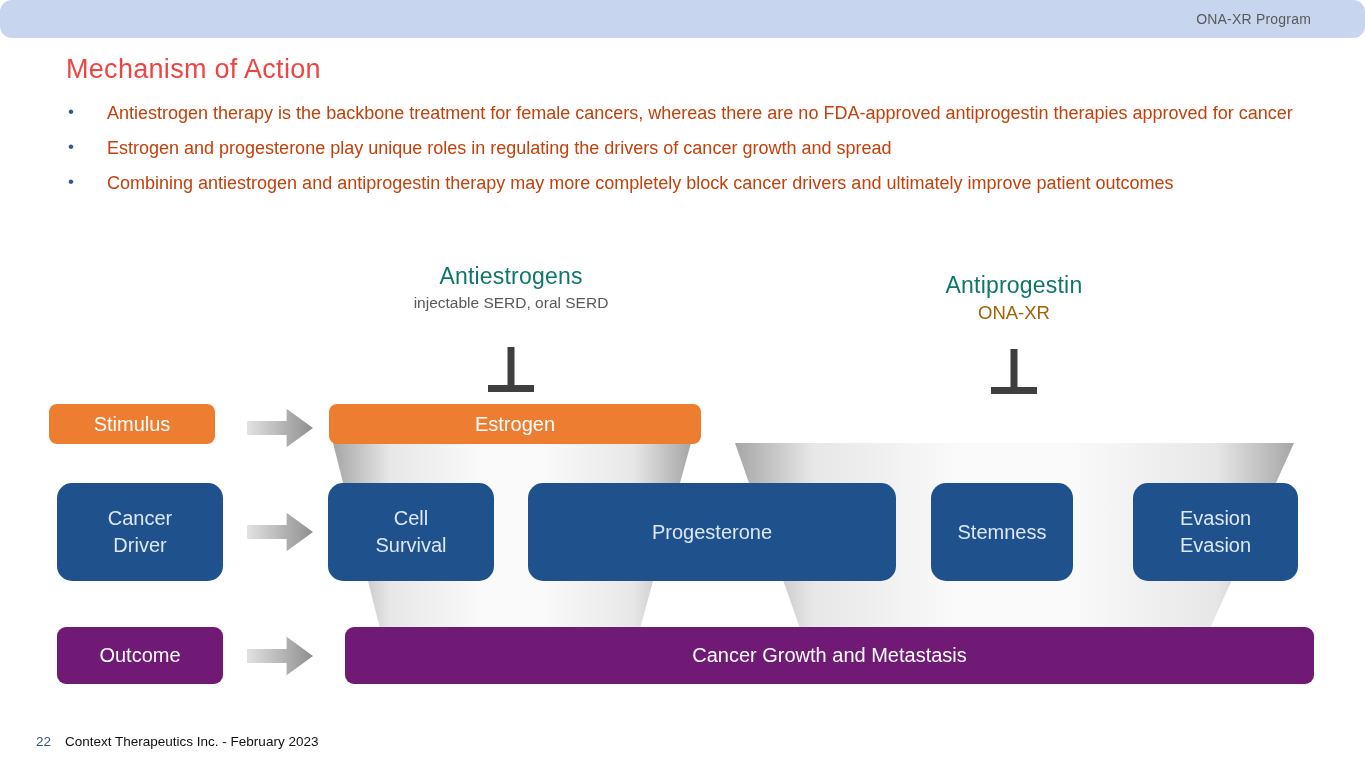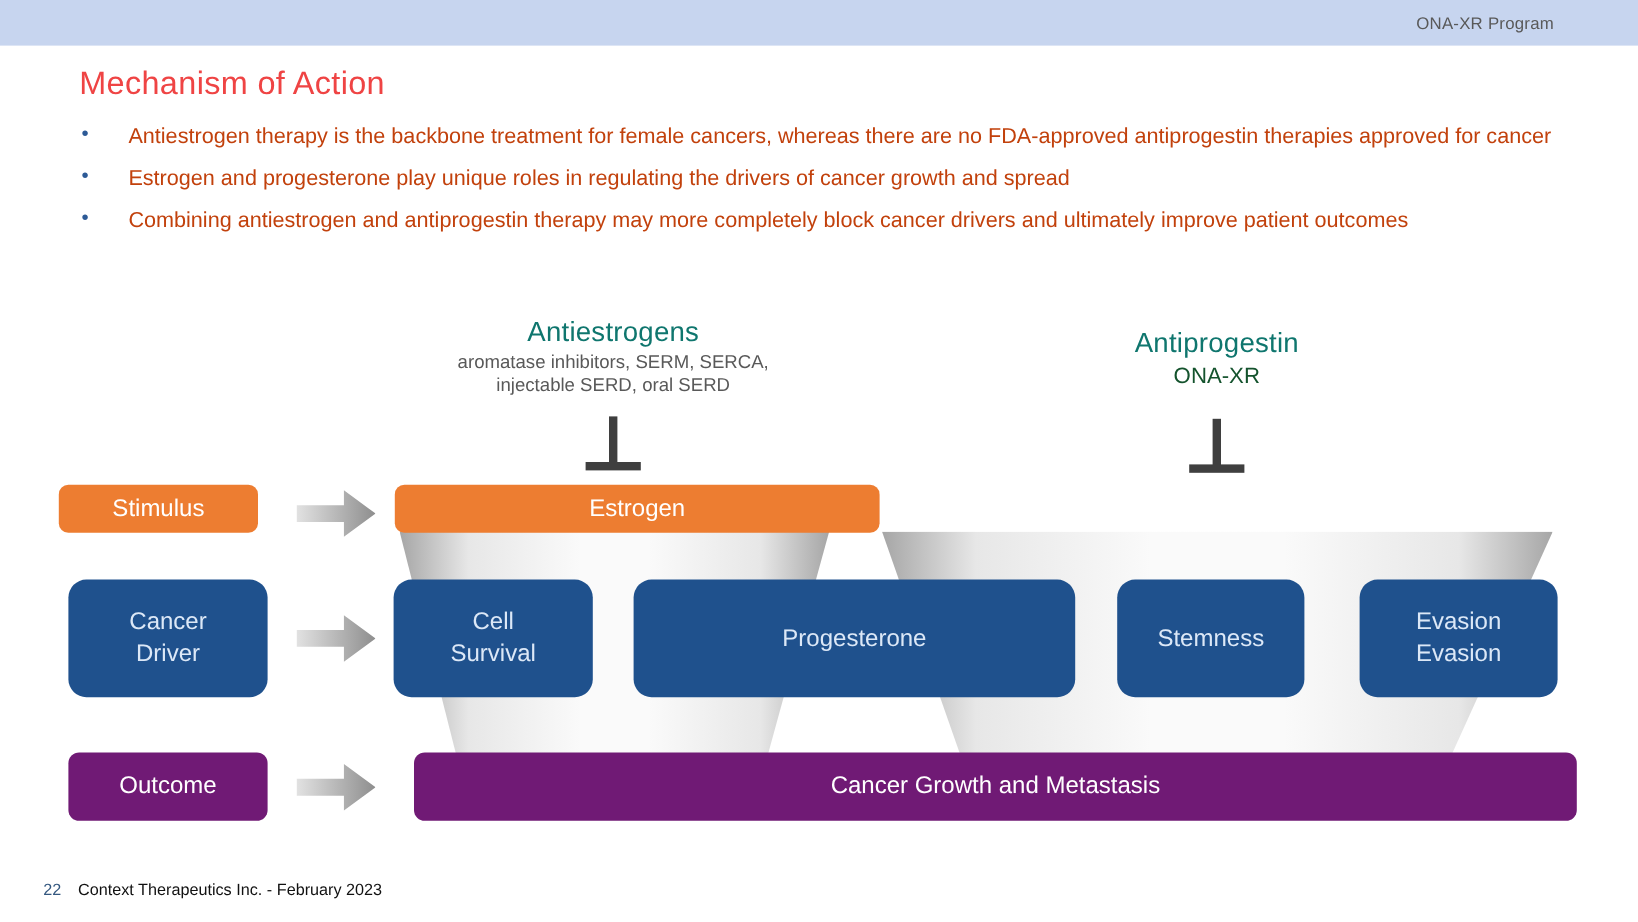--- a/index.html
+++ b/index.html
@@ -4,21 +4,21 @@
 <style>
   html,body{margin:0;padding:0;background:#ffffff;}
   .slide{
     position:relative;width:1365px;height:768px;overflow:hidden;
     background:#ffffff;font-family:"Liberation Sans",sans-serif;
   }
   
   .topbar{
     position:absolute;top:0;left:0;width:1365px;height:38px;
     background:#c7d5ef;display:flex;align-items:center;justify-content:flex-end;
-    padding-right:70px;box-sizing:border-box;
+    padding-right:54px;box-sizing:border-box;border-radius:12px;
   }
   .topbar span{font-size:14px;color:#595959;letter-spacing:.2px;}
   
   .title{
     position:absolute;left:66px;top:54px;margin:0;
     font-size:27px;font-weight:400;color:#ef4444;letter-spacing:.3px;
   }
   
   .bullets{
     position:absolute;left:68px;top:100px;width:1225px;margin:0;padding:0;
@@ -29,21 +29,21 @@
     font-size:18px;line-height:1.45;color:#c2410c;
   }
   .bullets li::before{
     content:"\2022";position:absolute;left:0;top:0;
     color:#2d5a96;font-size:17px;
   }
   
   .therapy-head{position:absolute;text-align:center;}
   .therapy-title{font-size:23px;color:#0f766e;letter-spacing:.2px;}
   .therapy-sub{font-size:15.5px;color:#595959;line-height:1.25;margin-top:3px;}
-  .therapy-sub-big{font-size:18.5px;color:#14532d;margin-top:3px;}
+  .therapy-sub-big{font-size:18.5px;color:#a16207;margin-top:3px;}
   #antiestrogens-head{left:331px;top:263px;width:360px;}
   #antiprogestin-head{left:834px;top:272px;width:360px;}
   
   .tbar{position:absolute;width:46px;height:45px;}
   .tbar .stem{position:absolute;left:50%;transform:translateX(-50%);top:0;width:7px;height:40px;background:#3f3f3f;}
   .tbar .bar{position:absolute;bottom:0;left:0;right:0;height:7px;background:#3f3f3f;}
   #tbar-left{left:488px;top:347px;}
   #tbar-right{left:991px;top:349px;}
   
   .funnel{position:absolute;top:443px;height:185px;z-index:1;}
@@ -57,27 +57,27 @@
     background:linear-gradient(90deg,#a6a6a6 0%,#e7e7e7 14%,#fafafa 40%,#fafafa 60%,#e7e7e7 86%,#a6a6a6 100%);
     clip-path:polygon(0 0,100% 0,85% 100%,11.6% 100%);
   }
   
   .box{
     position:absolute;z-index:2;display:flex;align-items:center;justify-content:center;
     text-align:center;color:#ffffff;box-sizing:border-box;
   }
   .box-orange{background:#ed7d31;border-radius:8px;top:404px;height:40px;font-size:20px;}
   #box-stimulus{left:49px;width:166px;}
-  #box-estrogen{left:329px;width:404px;}
+  #box-estrogen{left:329px;width:372px;}
   #box-progesterone{left:731px;width:567px;}
   .box-blue{background:#1f518d;border-radius:15px;top:483px;height:98px;font-size:20px;color:#dce8f7;line-height:1.35;}
   #box-cancer-driver{left:57px;width:166px;}
   #box-cell-survival{left:328px;width:166px;}
   #box-proliferation{left:528px;width:368px;}
-  #box-stemness{left:931px;width:156px;}
+  #box-stemness{left:931px;width:142px;}
   #box-immune-evasion{left:1133px;width:165px;}
   .wrap-narrow{display:inline-block;max-width:95px;}
   .box-gray{background:#701a75;border-radius:9px;top:627px;height:57px;font-size:20px;}
   #box-outcome{left:57px;width:166px;}
   #box-cancer-growth{left:329px;width:969px;margin-left:16px;}
   
   .block-arrow{
     position:absolute;width:66px;height:44px;z-index:2;
     background:linear-gradient(to right,#e2e2e2,#8e8e8e);
     clip-path:polygon(0 34%,60% 34%,60% 6%,100% 50%,60% 94%,60% 66%,0 66%);
@@ -102,21 +102,20 @@
 
   <ul class="bullets">
     <li>Antiestrogen therapy is the backbone treatment for female cancers, whereas there are no FDA-approved antiprogestin therapies approved for cancer</li>
     <li>Estrogen and progesterone play unique roles in regulating the drivers of cancer growth and spread</li>
     <li>Combining antiestrogen and antiprogestin therapy may more completely block cancer drivers and ultimately improve patient outcomes</li>
   </ul>
 
   <div class="therapy-head" id="antiestrogens-head">
     <div class="therapy-title">Antiestrogens</div>
     <div class="therapy-sub">
-      <div>aromatase inhibitors, SERM, SERCA,</div>
       <div>injectable SERD, oral SERD</div>
     </div>
   </div>
 
   <div class="therapy-head" id="antiprogestin-head">
     <div class="therapy-title">Antiprogestin</div>
     <div class="therapy-sub-big">ONA-XR</div>
   </div>
 
   <div class="tbar" id="tbar-left">

